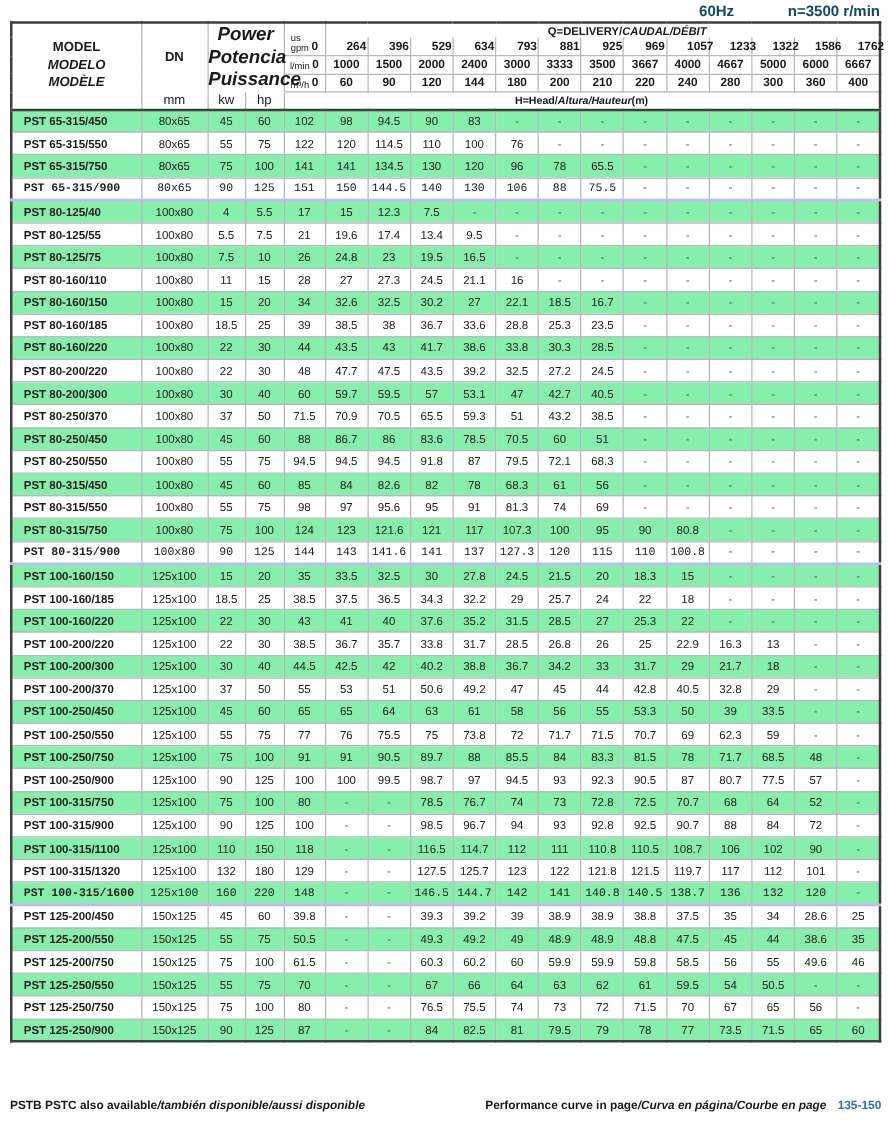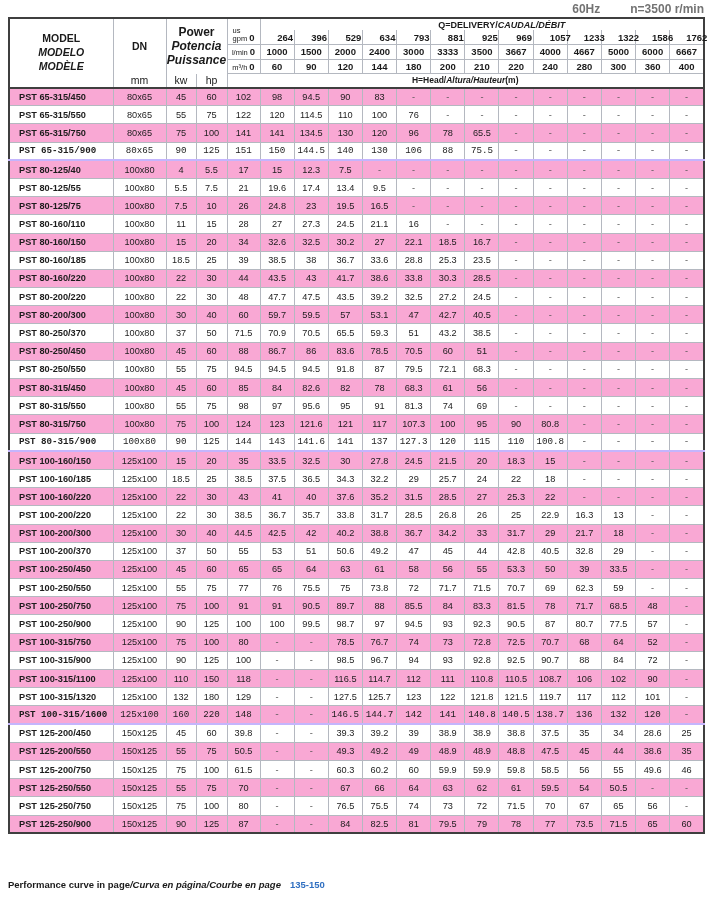--- a/index.html
+++ b/index.html
@@ -2,55 +2,55 @@
 <html><head>
 <meta charset="utf-8">
 <style>
   * { box-sizing: border-box; margin: 0; padding: 0; }
   html, body { width: 713px; height: 900px; background: #ffffff; }
   body { font-family: "Liberation Sans", sans-serif; color: #1a1a1a; position: relative; overflow: hidden; }
   .it { font-style: italic; }
 
   .top-note {
     position: absolute; top: 2px; right: 9px;
-    display: flex; gap: 30px;
-    font-weight: bold; font-size: 12px; color: #737373;
+    display: flex; gap: 43px;
+    font-weight: bold; font-size: 12px; color: #0c4a6e;
   }
 
   table.perf {
     position: absolute; top: 17px; left: 8px;
     width: 697px; table-layout: fixed;
     border-collapse: collapse;
     border: 2px solid #3f3f3f;
   }
   th, td { border: 1px solid #b4b8c0; padding: 0; text-align: center; vertical-align: middle; }
   thead { border-bottom: 2px solid #3f3f3f; }
   tr.group-end { border-bottom: 2px solid #c4b5fd; font-family: Liberation Mono, monospace; }
 
   
   thead th { font-weight: bold; background: #fff; }
   th.model-h div { font-size: 10.5px; line-height: 1.3; }
   th.dn-h { font-size: 10.5px; border-bottom: none; }
   th.power-h { border-bottom: none; }
-  th.power-h div { font-size: 12px; line-height: 1.2; }
+  th.power-h div { font-size: 15px; line-height: 1.2; font-style: italic; }
   th.mm-h, th.kw-h, th.hp-h { border-top: none; font-weight: normal; font-size: 10.5px; height: 14px; }
   th.q-title { border-bottom: none; font-size: 9px; height: 12px; padding-left: 40px; }
   tr.gpm-row th { border-top: none; padding-left: 16px; }
   th.h-band { font-size: 8.5px; height: 14px; }
   tr.numbers th.num { font-size: 9.5px; height: 14.5px; }
   th.unit-h { font-weight: normal; }
   th.unit-h .zero { font-size: 9.5px; font-weight: bold; }
   th.unit-gpm { vertical-align: bottom; margin-top: 39px; }
   .unit-flex { display: flex; justify-content: center; align-items: flex-end; gap: 2px; padding: 1px 0 1px 0; }
   .unit-stack { display: flex; flex-direction: column; align-items: flex-start; line-height: 1.05; font-size: 7.5px; }
   .unit-lbl { font-size: 7.5px; }
 
   
   tbody td { font-size: 9.2px; height: 18.2px; color: #1c1c1c; }
-  tbody tr.shaded { background: #f9a8d4; }
+  tbody tr.shaded { background: #86efac; }
   td.model { text-align: left; padding-left: 9px; font-weight: bold; font-size: 9.2px; white-space: nowrap; }
   td.dash { color: #555; }
 
   .footer {
     position: absolute; top: 879px; left: 8px; width: 697px;
     display: flex; justify-content: space-between; align-items: baseline;
     font-size: 9.5px; font-weight: bold;
   }
   .footer .pages { color: #2f6fc1; margin-left: 9px; }
 </style>
@@ -994,15 +994,18 @@
         <td class="val">73.5</td>
         <td class="val">71.5</td>
         <td class="val">65</td>
         <td class="val">60</td>
       </tr>
     </tbody>
 </table>
 
 <div class="footer">
   <div>
+    <span>PSTB PSTC also available</span><span class="it">/también disponible/aussi disponible</span>
+  </div>
+  <div>
     <span>Performance curve in page</span><span class="it">/Curva en página/Courbe en page</span><span class="pages">135-150</span>
   </div>
 </div>
 
 </body></html>

